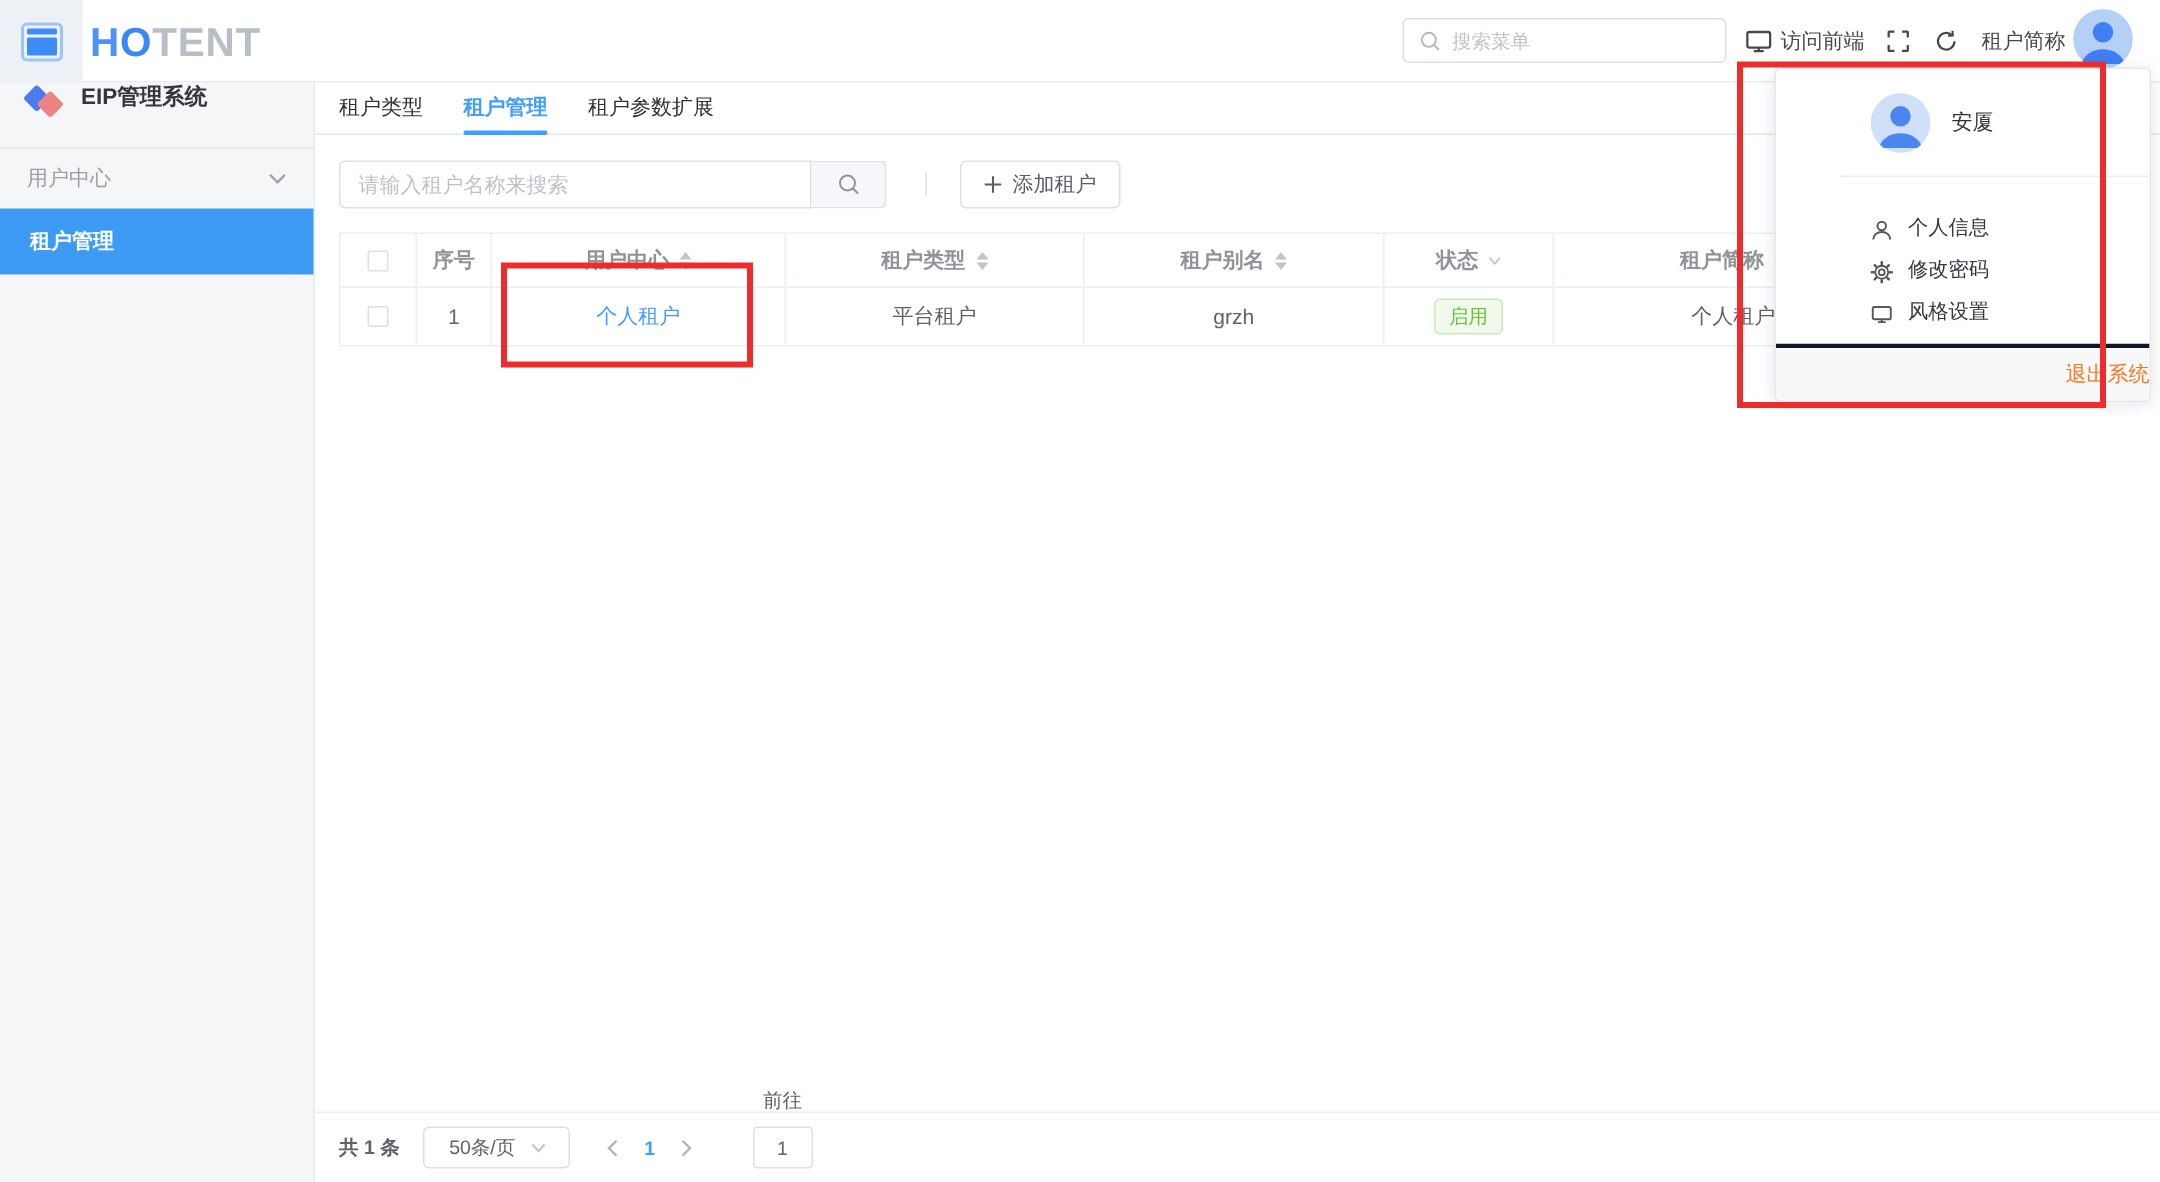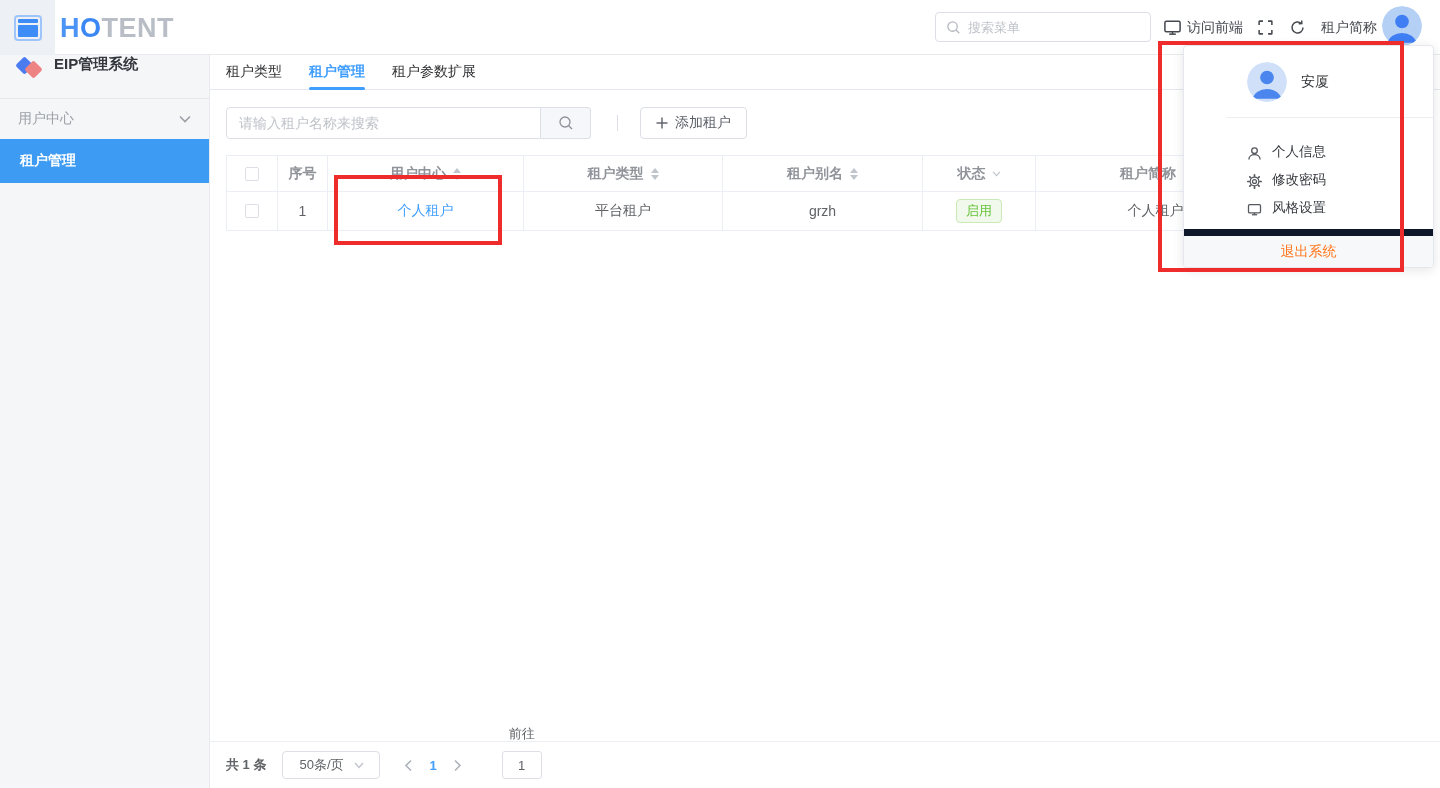--- a/index.html
+++ b/index.html
@@ -101,21 +101,21 @@
   .udrop { position:absolute; left:1183px; top:45px; width:251px; height:223px; background:#fff;
     border:1px solid #e4e7ed; border-radius:4px; box-shadow:0 2px 12px rgba(0,0,0,.1); z-index:50;padding-left:43px; }
   .ud-user { height:72px; display:flex; align-items:center; padding-left:20px; gap:14px;
     border-bottom:1px solid #ededed; }
   .ud-avatar { width:40px; height:40px; border-radius:50%; overflow:hidden; }
   .ud-name { font-size:14px; color:#303133; }
   .ud-menu { padding-top:15px; }
   .ud-item { height:28px; display:flex; align-items:flex-end; padding-left:20px; gap:10px;
     font-size:13.5px; color:#33373d; cursor:pointer; }
   .ud-footer { position:absolute; left:0; right:0; bottom:0; height:38px; background:#f7f8fa;
-    border-top:7px solid #0f172a; display:flex; align-items:center; justify-content:center;
+    border-top:3px solid #0f172a; display:flex; align-items:center; justify-content:flex-end;
     font-size:14px; color:#ff7519; cursor:pointer; border-radius:0 0 4px 4px; }
 
   
   .anno { position:absolute; border:4px solid #ee2c2c; z-index:100; pointer-events:none; }
   .anno-dropdown { left:1158px; top:41px; width:246px; height:231px; }
   .anno-cell { left:334px; top:175px; width:168px; height:70px; }
 
   svg { display:block; }
 </style>
 </head>

